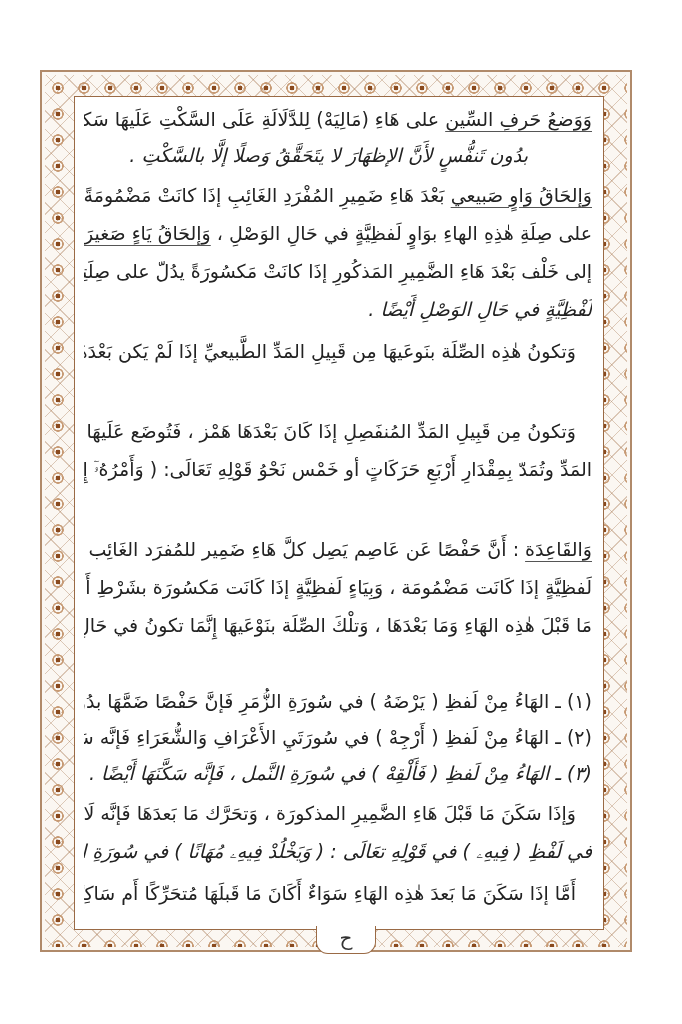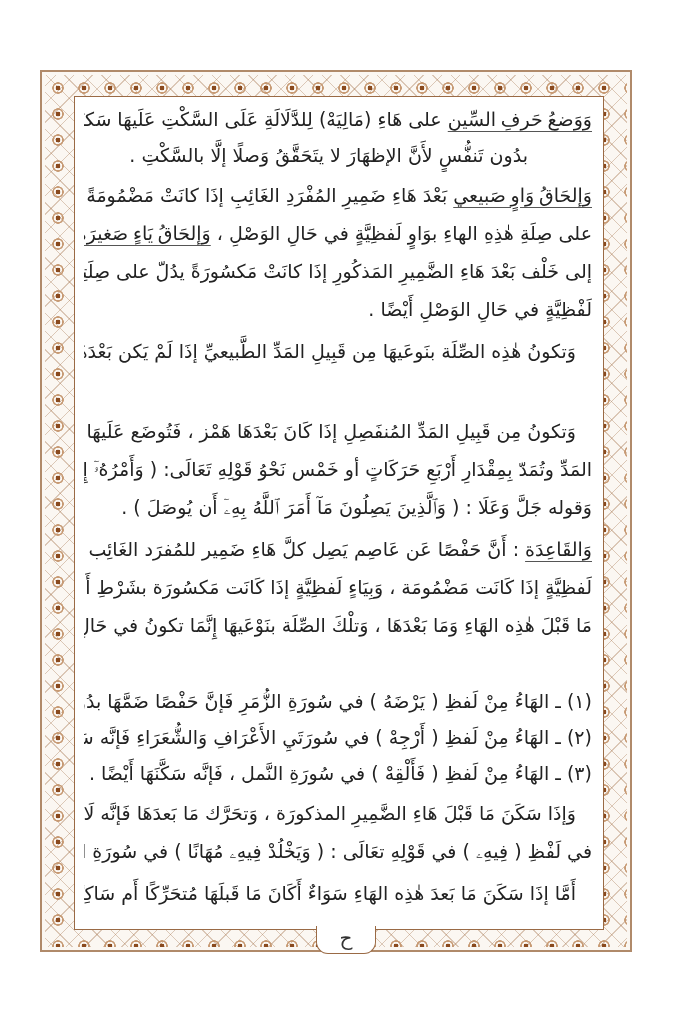--- a/index.html
+++ b/index.html
@@ -23,23 +23,23 @@
   }
   .text-area {
     position: absolute; left: 78px; top: 100px; width: 520px; height: 822px;
     direction: rtl; font-family: "DejaVu Sans", sans-serif; color: #222;
   }
   .line {
     position: absolute; right: 6px; left: 6px; height: 34px;
     font-size: 19px; line-height: 34px; white-space: nowrap; overflow: hidden;
     text-align: justify; text-align-last: justify;
   }
-  .line.short { text-align-last: right; }
+  .line.short { text-align-last: right; font-style: italic; }
   .line.indent { right: 22px; }
-  .u { text-decoration: underline; text-decoration-color: #555; text-underline-offset: 5px; font-family: Liberation Serif, serif; }
+  .u { text-decoration: underline; text-decoration-color: #555; text-underline-offset: 5px; }
   .page-tab {
     position: absolute; left: 316px; top: 926px; width: 60px; height: 28px;
     background: #fff; border: 1.5px solid #9a6a45; border-top: none;
     border-radius: 0 0 12px 12px; box-sizing: border-box;
     text-align: center; font-family: "DejaVu Sans", sans-serif; font-size: 20px;
     line-height: 24px; color: #333;
   }
 </style>
 </head>
 <body>
@@ -52,21 +52,20 @@
 <div class="text-area">
   <div class="line" style="top:2px"><span class="u">وَوَضعُ حَرفِ السِّين</span> على هَاءِ (مَالِيَهْ) لِلدَّلَالَةِ عَلَى السَّكْتِ عَلَيهَا سَكتَةً يَسِيرَةً</div>
   <div class="line short" style="top:38px; right:70px">بدُون تَنفُّسٍ لأَنَّ الإظهَارَ لا يتَحَقَّقُ وَصلًا إلَّا بالسَّكْتِ .</div>
   <div class="line" style="top:78px"><span class="u">وَإلحَاقُ وَاوٍ صَبيعي</span> بَعْدَ هَاءِ ضَمِيرِ المُفْرَدِ الغَائِبِ إذَا كانَتْ مَضْمُومَةً يَدُلّ</div>
   <div class="line" style="top:116px">على صِلَةِ هٰذِهِ الهاءِ بوَاوٍ لَفظِيَّةٍ في حَالِ الوَصْلِ ، <span class="u">وَإلحَاقُ يَاءٍ صَغيرَةٍ</span> مَرْدُودَةٍ</div>
   <div class="line" style="top:154px">إلى خَلْف بَعْدَ هَاءِ الضَّمِيرِ المَذكُورِ إذَا كانَتْ مَكسُورَةً يدُلّ على صِلَتِهَا بيَاءٍ</div>
   <div class="line short" style="top:192px">لَفْظِيَّةٍ في حَالِ الوَصْلِ أَيْضًا .</div>
   <div class="line indent" style="top:234px">وَتكونُ هٰذِه الصِّلَة بنَوعَيهَا مِن قَبِيلِ المَدِّ الطَّبيعيِّ إذَا لَمْ يَكن بَعْدَهَا هَمْز</div>
   <div class="line indent" style="top:314px">وَتكونُ مِن قَبِيلِ المَدِّ المُنفَصِلِ إذَا كَانَ بَعْدَهَا هَمْز ، فَتُوضَع عَلَيهَا عَلَامَةُ</div>
   <div class="line" style="top:352px">المَدِّ وتُمَدّ بِمِقْدَارِ أَرْبَعِ حَرَكَاتٍ أو خَمْس نَحْوُ قَوْلِهِ تَعَالَى: ( وَأَمْرُهُۥٓ إِلَى ٱللَّهِ )</div>
-  <div class="line short" style="top:390px">وَقوله جَلَّ وَعَلَا : ( وَٱلَّذِينَ يَصِلُونَ مَآ أَمَرَ ٱللَّهُ بِهِۦٓ أَن يُوصَلَ ) .</div>
   <div class="line" style="top:432px"><span class="u">وَالقَاعِدَة</span> : أَنَّ حَفْصًا عَن عَاصِم يَصِل كلَّ هَاءِ ضَمِير للمُفرَد الغَائِب بوَاوٍ</div>
   <div class="line" style="top:470px">لَفظِيَّةٍ إذَا كَانَت مَضْمُومَة ، وَبِيَاءٍ لَفظِيَّةٍ إذَا كَانَت مَكسُورَة بشَرْطِ أَن يَتحَرَّك</div>
   <div class="line" style="top:508px">مَا قَبْلَ هٰذِه الهَاءِ وَمَا بَعْدَهَا ، وَتلْكَ الصِّلَة بنَوْعَيهَا إِنَّمَا تكونُ في حَالِ</div>
   <div class="line" style="top:584px">(١) ـ الهَاءُ مِنْ لَفظِ ( يَرْضَهُ ) في سُورَةِ الزُّمَرِ فَإنَّ حَفْصًا ضَمَّهَا بدُون صِلَة .</div>
   <div class="line" style="top:620px">(٢) ـ الهَاءُ مِنْ لَفظِ ( أَرْجِهْ ) في سُورَتَيِ الأَعْرَافِ وَالشُّعَرَاءِ فَإنَّه سَكَّنَهَا .</div>
   <div class="line short" style="top:656px">(٣) ـ الهَاءُ مِنْ لَفظِ ( فَأَلْقِهْ ) في سُورَةِ النَّمل ، فَإنَّه سَكَّنَهَا أَيْضًا .</div>
   <div class="line indent" style="top:696px">وَإذَا سَكَنَ مَا قَبْلَ هَاءِ الضَّمِيرِ المذكورَة ، وَتحَرَّك مَا بَعدَهَا فَإنَّه لَا يَصِلُهَا إلَّا</div>
   <div class="line short" style="top:734px">في لَفْظِ ( فِيهِۦ ) في قَوْلِهِ تعَالَى : ( وَيَخْلُدْ فِيهِۦ مُهَانًا ) في سُورَةِ الفُرْقَان .</div>
   <div class="line indent" style="top:776px">أَمَّا إذَا سَكَنَ مَا بَعدَ هٰذِه الهَاءِ سَوَاءٌ أَكَانَ مَا قَبلَهَا مُتحَرِّكًا أَم سَاكِنًا</div>
 </div>

